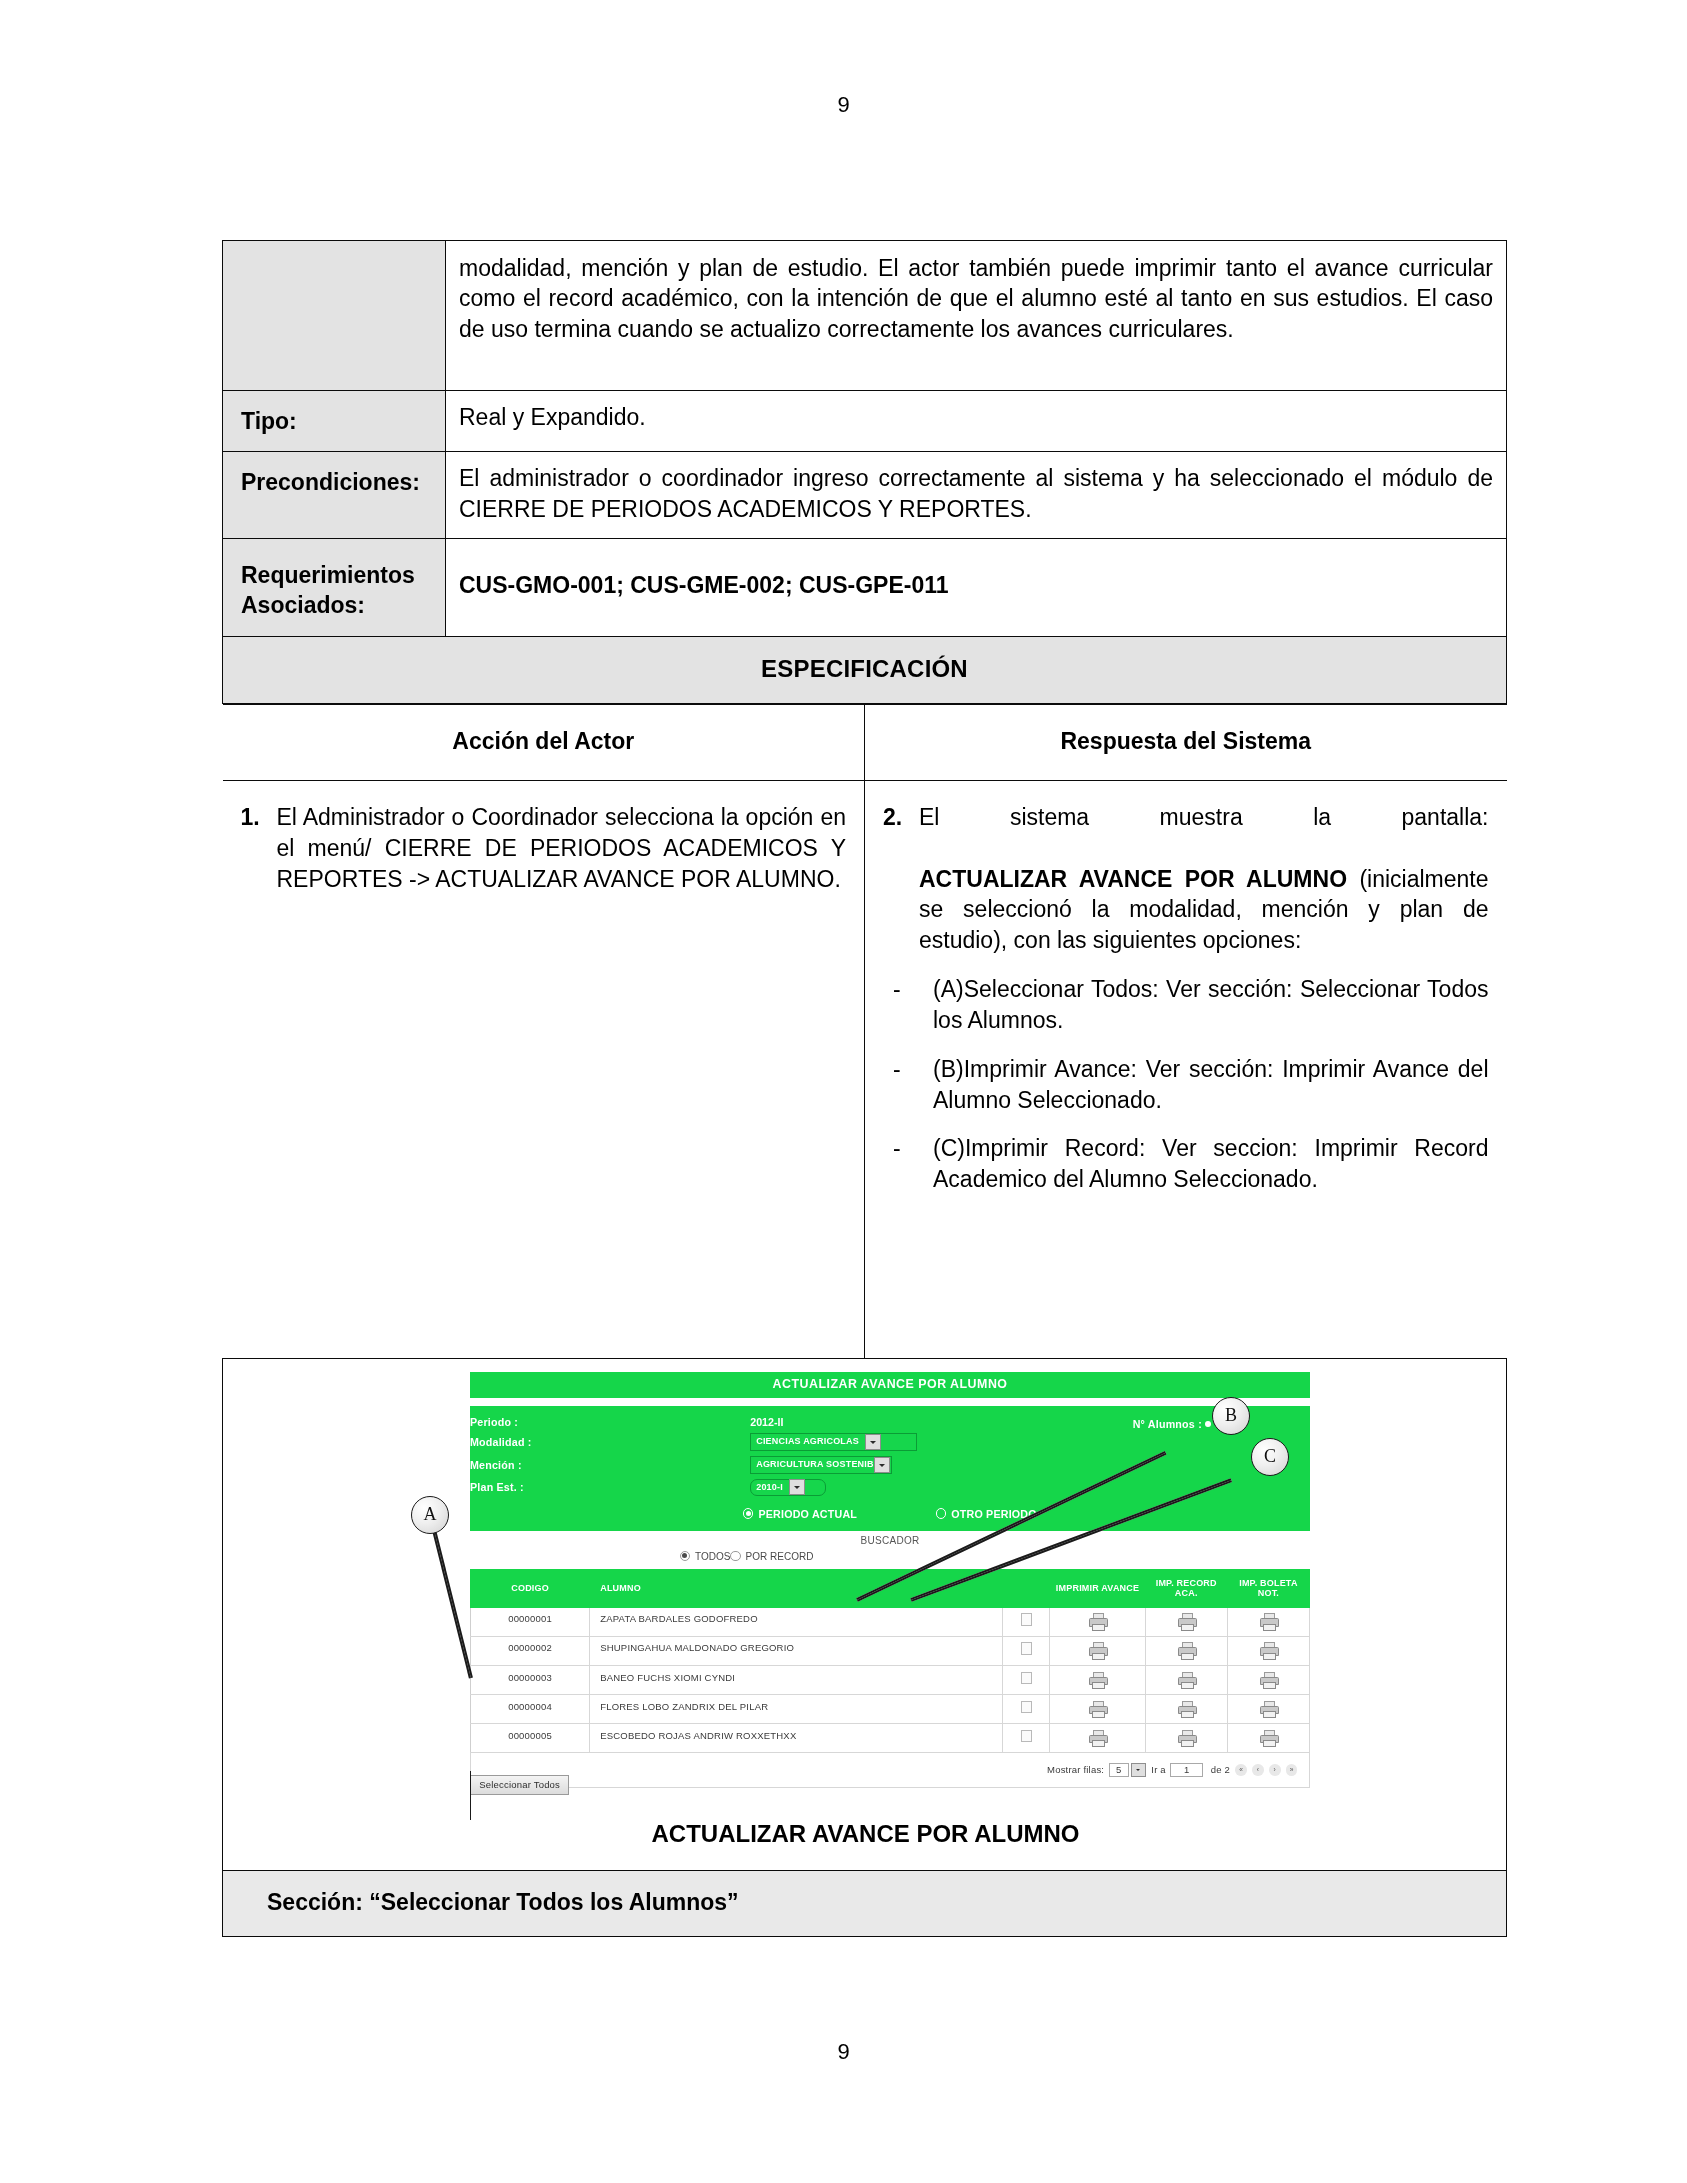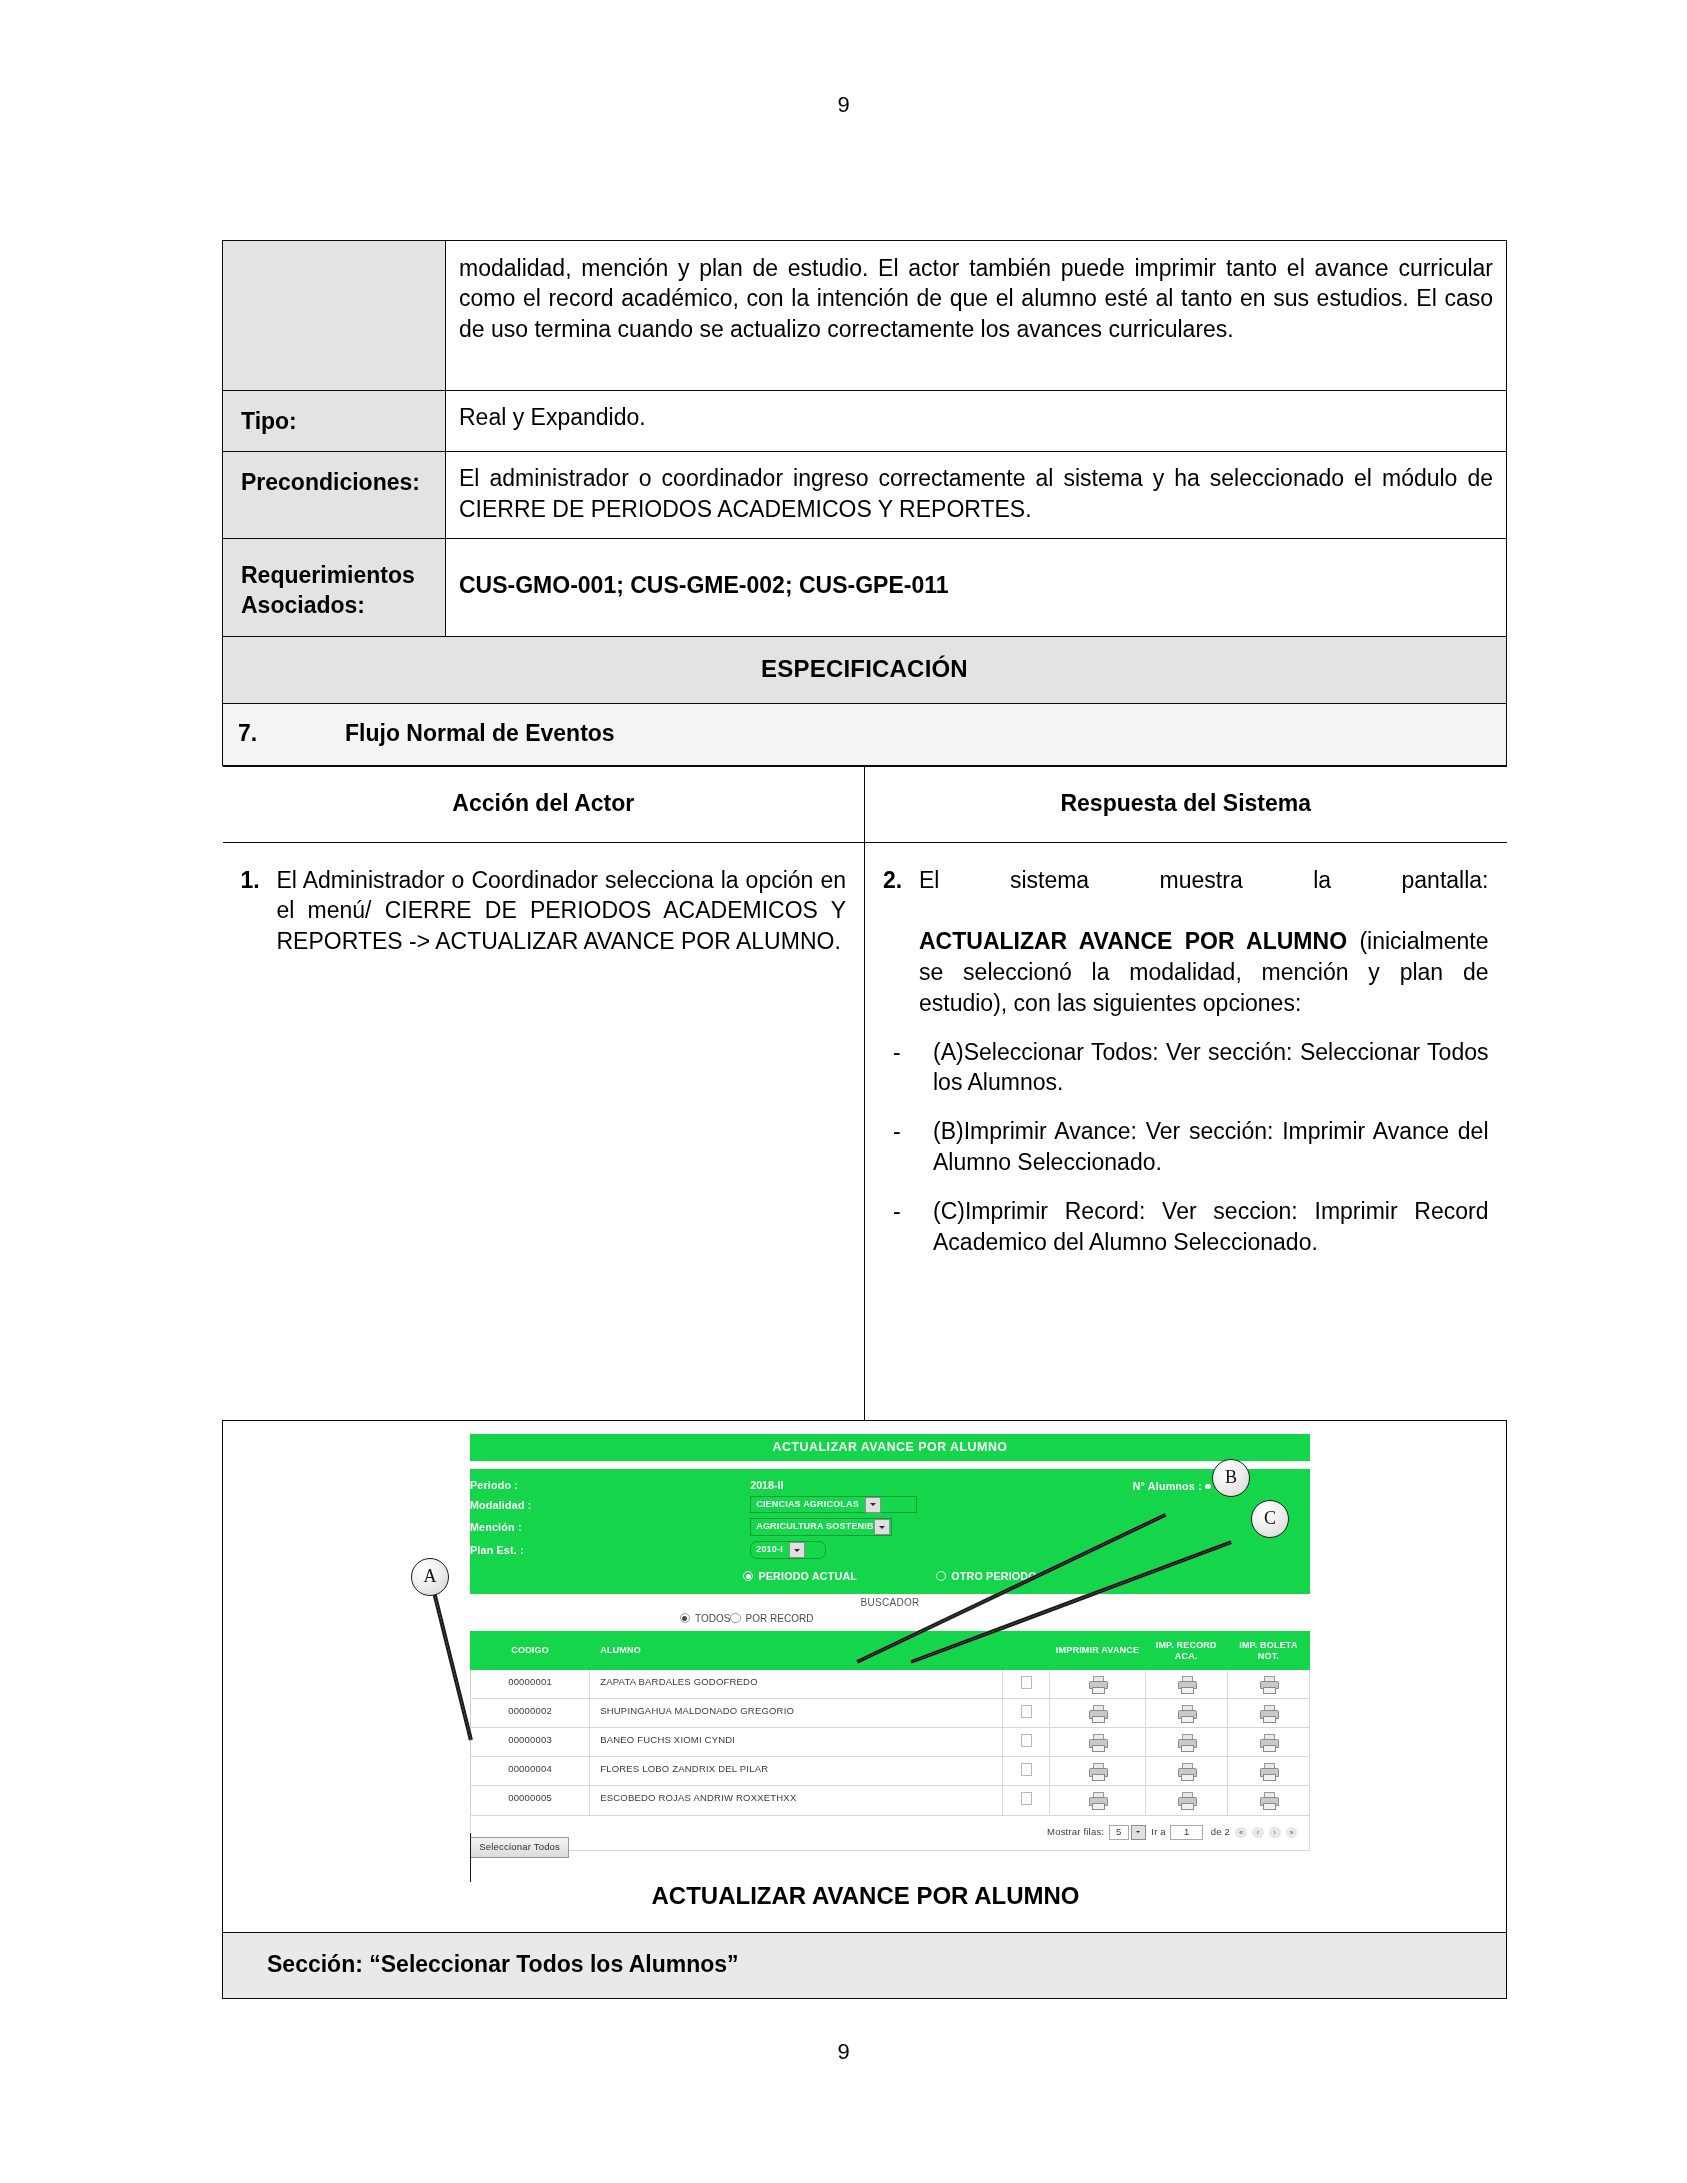--- a/index.html
+++ b/index.html
@@ -532,27 +532,20 @@
         <div class="body-text nojust bold" style="padding-top:31px;padding-bottom:33px;">CUS-GMO-001; CUS-GME-002;  CUS-GPE-011</div>
       </td>
     </tr>
 
     <tr class="espec-row">
       <td colspan="2">
         <div class="espec-text">ESPECIFICACIÓN</div>
       </td>
     </tr>
 
-    <tr class="flujo-row">
-      <td colspan="2">
-        <div class="flujo-text">
-          <span class="flujo-num">7.</span><span>Flujo Normal  de Eventos</span>
-        </div>
-      </td>
-    </tr>
 
     <tr>
       <td colspan="2" style="padding:0;border:none;">
         <table class="flow-table">
           <tbody>
                 <tr>
             <td style="width:50%;border-left:none;">
               <div class="flow-head">Acción del Actor</div>
             </td>
             <td style="width:50%;border-right:none;">
@@ -605,21 +598,21 @@
             <div class="app-gap"></div>
 
             <div class="app-form">
 
               <div class="num-alumnos">
                 <span>N° Alumnos :</span><span class="dot"></span>
               </div>
 
               <div class="form-row">
                 <span class="lbl">Periodo :</span>
-                <span style="font-size:10.7px;">2018-II</span>
+                <span style="font-size:10.7px;">2012-II</span>
               </div>
 
               <div class="form-row">
                 <span class="lbl">Modalidad :</span>
                 <span class="mini-select sel-w1">
                   <span class="val">CIENCIAS AGRICOLAS</span>
                   <span class="arrow"></span>
                 </span>
               </div>
 

